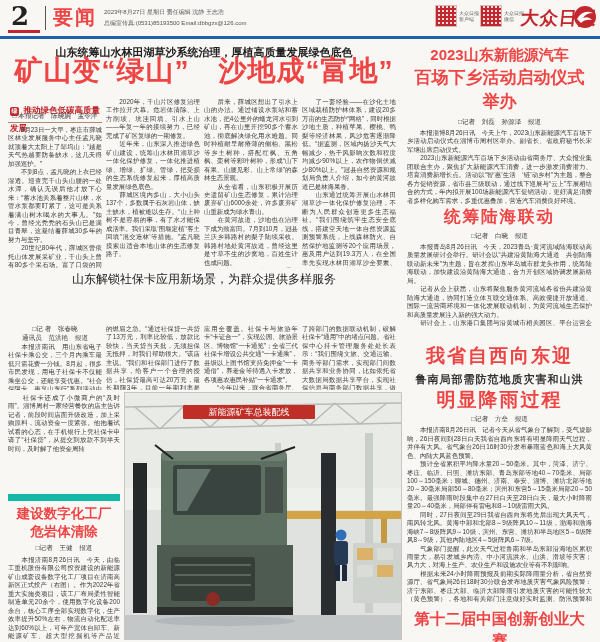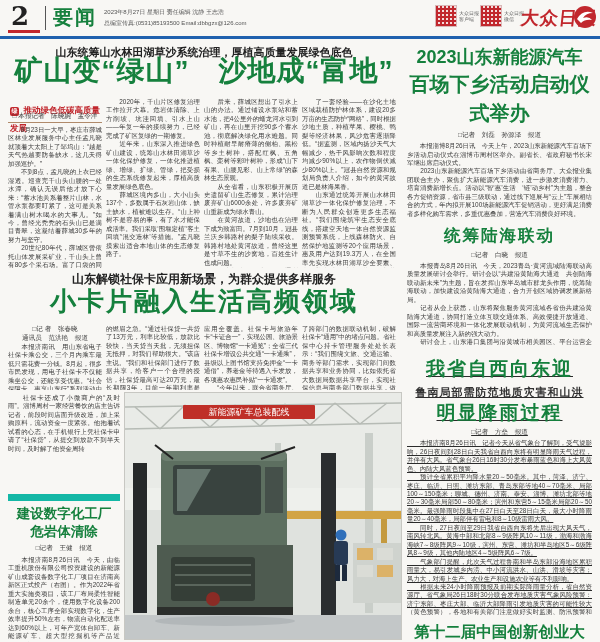--- a/index.html
+++ b/index.html
@@ -3,21 +3,21 @@
 <meta charset="utf-8">
 <style>
   html,body{margin:0;padding:0;background:#ffffff;}
   #paper{position:relative;width:600px;height:642px;background:#f8f7f4;overflow:hidden;
          font-family:"Liberation Sans","DejaVu Sans",sans-serif;color:#2b2b2b;}
   .abs{position:absolute;}
   .ctr{text-align:center;}
   .just{text-align:justify;}
   .body-txt{font-size:6.4px;line-height:1.32;color:#3a3a3a;white-space:pre-line;overflow:hidden;}
   .byline{font-size:6.6px;color:#444;white-space:pre-line;}
-  .hl{font-weight:900;color:#15803d;}
+  .hl{font-weight:900;color:#ef4444;}
   .rule-red{background:#c1272d;}
   .rule-blue{background:#2061ae;}
   .qr{width:20px;height:20px;background:
       repeating-linear-gradient(0deg,#c1272d 0 2px,transparent 2px 4px),
       repeating-linear-gradient(90deg,#c1272d 0 2px,#f4dddd 2px 4px);
       outline:1px solid #d9b8b8;}
   .qr-label{font-size:5px;line-height:1.25;color:#666;white-space:pre-line;}
   .badge-ico{width:9px;height:9px;background:#c1272d;display:inline-block;border-radius:2px;
              color:#fff;font-size:6px;line-height:9px;text-align:center;font-weight:bold;}
   .sep-top{border-top:7px solid #14b8a6;}
@@ -68,22 +68,21 @@
   <div class="abs body-txt just" style="left:106px;top:98px;width:94px;height:170px;">　　2020年，千山片区修复治理工作拉开大幕。危岩体清除、上方削坡、坑洼回填、引水上山——年复一年的接续努力，已经完成了矿区复绿的一期修复。
 　　近年来，山东深入推进绿色矿山建设，统筹山水林田湖草沙一体化保护修复，一体化推进植绿、增绿、扩绿、管绿，把受损的生态系统修复起来，厚植高质量发展绿色底色。
 　　薛城区境内多山，大小山头137个，多数属于石灰岩山体，缺土缺水，植被难以生存。“山上种树不是容易的事，有了水才能保成活率。我们采取‘围堰定植’‘客土回填’‘混交造林’等措施。”孟凡晓摸索出适合本地山体的生态修复路子。</div>
   <div class="abs body-txt just" style="left:204px;top:98px;width:94px;height:170px;">　　后来，薛城区想出了引水上山的办法。通过铺设水泵站和蓄水池，把4公里外的蟠龙河水引到矿山，再在山里开挖90多个蓄水池，彻底解决绿化用水难题。同时种植耐旱耐瘠薄的侧柏、黑松等乡土树种，搭配红枫、五角枫、栾树等彩叶树种，形成“山下有果、山腰见彩、山上常绿”的森林生态景观。
 　　从全省看，山东积极开展历史遗留矿山生态修复，累计治理废弃矿山6000余处，许多废弃矿山重新成为绿水青山。
 　　在黄河故道，沙地也在治理下成为致富田。7月到10月，冠县兰沃乡韩路村的梨子陆续采收。韩路村地处黄河故道，曾经这里是寸草不生的沙窝地，百姓生计也成问题。
 　　几十年防风固沙，冠县逐渐摸索出</div>
   <div class="abs body-txt just" style="left:302px;top:98px;width:94px;height:170px;">　　了一套经验——在沙化土地区域栽植防护林体系，建设20多万亩的生态防护“网格”，同时根据沙地土质，种植苹果、樱桃、鸭梨等经济林果，风沙危害逐渐降低。“据监测，区域内扬沙天气大幅减少，热干风影响次数和程度均减少90%以上，农作物倒伏减少80%以上。”冠县自然资源和规划局负责人介绍，如今的黄河故道已是林海果香。
 　　山东通过统筹开展山水林田湖草沙一体化保护修复治理，不断为人民群众创造更多生态福祉。“我们围绕筑牢生态安全底线，搭建空天地一体自然资源监测预警系统，上线森林防火、自然保护地监测等20个应用场景，惠及用户达到19.3万人，在全国率先实现水林田湖草沙全要素、全覆盖监测。”省自然资源厅相关负责人介绍，全省造林面积保存率保持在90%以上。</div>
 
-  <div class="abs ctr" style="left:8px;top:271px;width:392px;font-size:12px;font-weight:700;color:#222;">山东解锁社保卡应用新场景，为群众提供多样服务</div>
-  <div class="abs ctr hl" style="left:8px;top:284px;width:392px;font-size:26px;letter-spacing:2px;">小卡片融入生活高频领域</div>
+  <div class="abs ctr" style="left:8px;top:271px;width:392px;font-size:12px;font-weight:400;color:#222;">山东解锁社保卡应用新场景，为群众提供多样服务</div>
 
   <div class="abs" style="left:8px;top:325px;width:94px;height:65px;overflow:hidden;">
     <div class="ctr byline">□记 者　张春晓</div>
     <div class="ctr byline">通讯员　范洪艳　报道</div>
     <div class="body-txt just">　　本报济南讯　用山东省电子社保卡乘公交，三个月内乘车最低只需花费一分钱。8月起，很多市民发现，用电子社保卡不仅能乘坐公交，还能享受优惠。“社会保障卡　惠享山东行”系列活动由省人社厅、省商务厅主办，联合社保卡合作金融机构、相关企业等多方力量，为群众提供形式多样的福利与服务。</div>
   </div>
   <div class="abs body-txt just" style="left:106px;top:325px;width:94px;height:65px;">的燃眉之急。“通过社保贷一共贷了13万元，利率比较低，放款比较快，当天贷当天批，无须担保无抵押，对我们帮助很大。”该店主说。“我们和社保部门进行了数据共享，给客户一个合理的授信，社保贷最高可达20万元，最长期限3年，目前一年期利率是3.2%。”工商银行淄川支行客户经理介绍。
 　　目前，山东省社保卡持卡人数达9640万人，基本实现“人手一卡”，充分发挥社保卡覆盖面广、服务</div>
   <div class="abs body-txt just" style="left:204px;top:325px;width:94px;height:65px;">应用全覆盖。社保卡与旅游年卡“卡证合一”，实现公园、旅游景区、博物馆“一卡通览”；全省三代社保卡增设公共交通“一卡通乘”，县级以上图书馆支持免押金“一卡通借”，养老金等待遇入卡发放，各项惠农惠民补贴“一卡通发”。
 　　“今年以来，联合省商务厅、红十字会、社保卡合作金融机构，先后推出持社保卡加油满200元减30元、一分钱乘公交、观影满30元减20元等优惠活动，助力全省消费市场回暖，激活大众消费热</div>
@@ -160,36 +159,36 @@
   <div class="abs sep-top" style="left:8px;top:494px;width:112px;height:146px;overflow:hidden;">
     <div class="ctr hl" style="font-size:13.5px;margin-top:4px;">建设数字化工厂</div>
     <div class="ctr hl" style="font-size:13.5px;">危岩体清除</div>
     <div class="ctr byline" style="margin:3px 0;">□记者　王健　报道</div>
     <div class="body-txt just">　　本报济南8月26日讯　今天，由临工重机股份有限公司投资建设的新能源矿山成套设备数字化工厂项目在济南高新区正式投产（右图）。作为2022年省重大实施类项目，该工厂布局柔性智能制造单元20余个，使用数字化设备200余台，核心工序全部实现数字化，生产效率提升50%左右，物流自动化配送率达到60%以上，可年产宽体自卸车、新能源矿车、超大型挖掘机等产品近13000台。</div>
   </div>
 
   <div class="abs" style="left:407px;top:44px;width:185px;height:598px;">
 
     <div>
-      <div class="ctr hl" style="font-size:18px;line-height:1.45;">2023山东新能源汽车</div>
-      <div class="ctr hl" style="font-size:20px;line-height:1.45;">百场下乡活动启动仪式举办</div>
+      <div class="ctr hl" style="font-size:15px;line-height:1.45;">2023山东新能源汽车</div>
+      <div class="ctr hl" style="font-size:17px;line-height:1.45;">百场下乡活动启动仪式举办</div>
       <div class="ctr byline" style="margin:3px 0 2px;">□记者　刘磊　孙源泽　报道</div>
       <div class="body-txt just" style="height:76px;">　　本报淄博8月26日讯　今天上午，2023山东新能源汽车百场下乡活动启动仪式在淄博市周村区举办。副省长、省政府秘书长宋军继出席启动仪式。
 　　2023山东新能源汽车百场下乡活动由省商务厅、大众报业集团联合主办，聚焦扩大新能源汽车消费，进一步激发消费潜力、培育消费新增长点。活动以“智‘惠’生活　‘链’动乡村”为主题，整合各方促销资源，省市县三级联动，通过线下巡展与“云上”车展相结合的方式，年内拟开展100场新能源汽车促销活动，更好满足消费者多样化购车需求，多重优惠叠加，营造汽车消费良好环境。</div>
     </div>
 
-    <div style="margin-top:6px;">
+    <div style="">
       <div class="ctr hl" style="font-size:16.5px;line-height:1.45;letter-spacing:2px;">统筹陆海联动</div>
       <div class="ctr byline" style="margin:3px 0 2px;">□记者　白晓　报道</div>
       <div class="body-txt just" style="height:84px;">　　本报青岛8月26日讯　今天，2023青岛·黄河流域陆海联动高质量发展研讨会举行。研讨会以“共建沿黄陆海大通道　共创陆海联动新未来”为主题，旨在发挥山东半岛城市群龙头作用，统筹陆海联动，加快建设沿黄陆海大通道，合力开创区域协调发展新格局。
 　　记者从会上获悉，山东将聚焦服务黄河流域各省份共建沿黄陆海大通道，协同打造立体互联交通体系、高效便捷开放通道、国际一流营商环境和一体化发展联动机制，为黄河流域生态保护和高质量发展注入新的强大动力。
 　　研讨会上，山东港口集团与沿黄城市相关园区、平台运营企业还签署了共建陆海大通道共建共享合作协议，推动各方合作迈入新阶段。</div>
     </div>
 
-    <div style="margin-top:10px;text-decoration:underline;">
+    <div style="margin-top:16px;">
       <div class="ctr hl" style="font-size:19px;line-height:1.35;letter-spacing:2px;">我省自西向东迎</div>
       <div class="ctr" style="font-size:11px;font-weight:700;color:#333;margin-top:3px;letter-spacing:1px;">鲁南局部需防范地质灾害和山洪</div>
       <div class="ctr hl" style="font-size:19px;line-height:1.35;letter-spacing:2px;">明显降雨过程</div>
       <div class="ctr byline" style="margin:3px 0 2px;">□记者　方垒　报道</div>
       <div class="body-txt just" style="height:176px;">　　本报济南8月26日讯　记者今天从省气象台了解到，受气旋影响，26日夜间到28日白天我省自西向东将有明显降雨天气过程，并伴有大风。省气象台26日16时30分发布暴雨蓝色和海上大风黄色、内陆大风蓝色预警。
 　　预计全省累积平均降水量20～50毫米。其中，菏泽、济宁、枣庄、临沂、日照、潍坊东部、青岛东部等地40～70毫米、局部100～150毫米；聊城、德州、济南、泰安、淄博、潍坊北部等地20～30毫米局部50～80毫米；滨州和东营5～15毫米局部20～50毫米。最强降雨时段集中在27日白天至28日白天，最大小时降雨量20～40毫米，局部伴有雷电和8～10级雷雨大风。
 　　同时，27日夜间至29日我省自西向东将先后出现大风天气，南风转北风。黄海中部和北部8～9级阵风10～11级，渤海和渤海海峡7～8级阵风9～10级，滨州、东营、潍坊和半岛地区5～6级阵风8～9级，其他内陆地区4～5级阵风6～7级。
 　　气象部门提醒，此次天气过程鲁南和半岛东部沿海地区累积雨量大，易引发城乡内涝、中小河流洪水、山洪、滑坡等灾害；风力大，对海上生产、农业生产和设施农业等有不利影响。
 　　根据未来24小时降雨预报及前期实际降雨量分析，省自然资源厅、省气象局26日18时30分联合发布地质灾害气象风险预警：济宁东部、枣庄大部、临沂大部降雨引发地质灾害的可能性较大（黄色预警），各地和有关部门注意做好实时监测、防汛预警和转移避险等防范工作。</div>
     </div>

